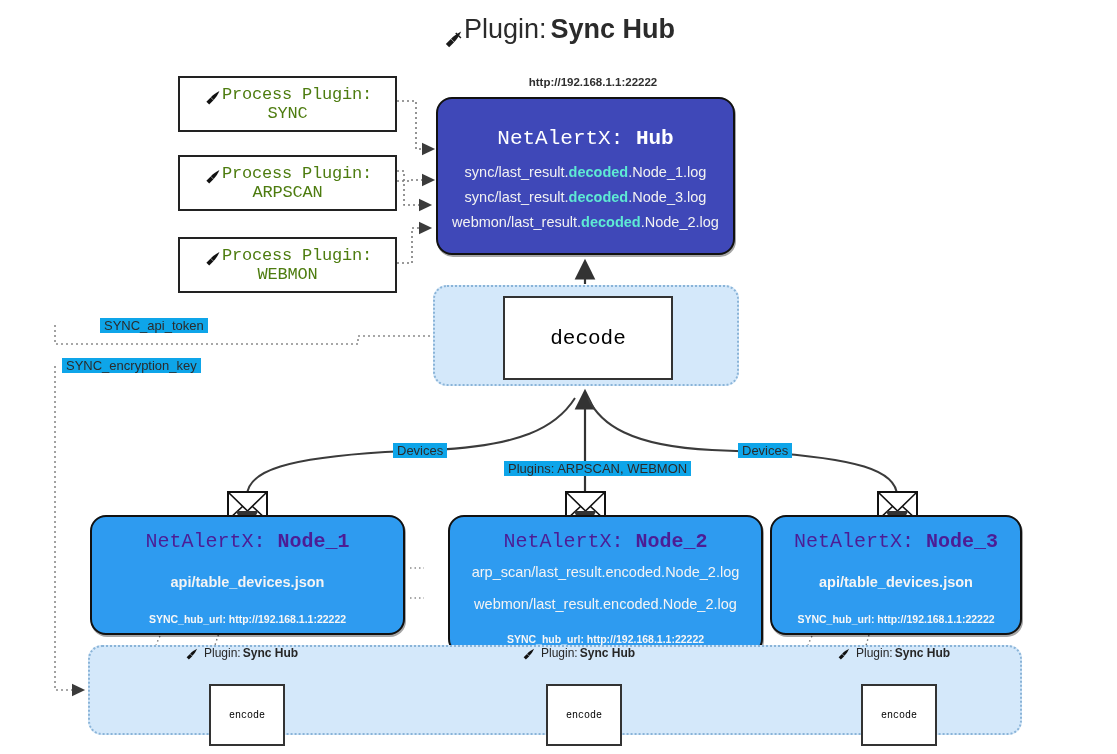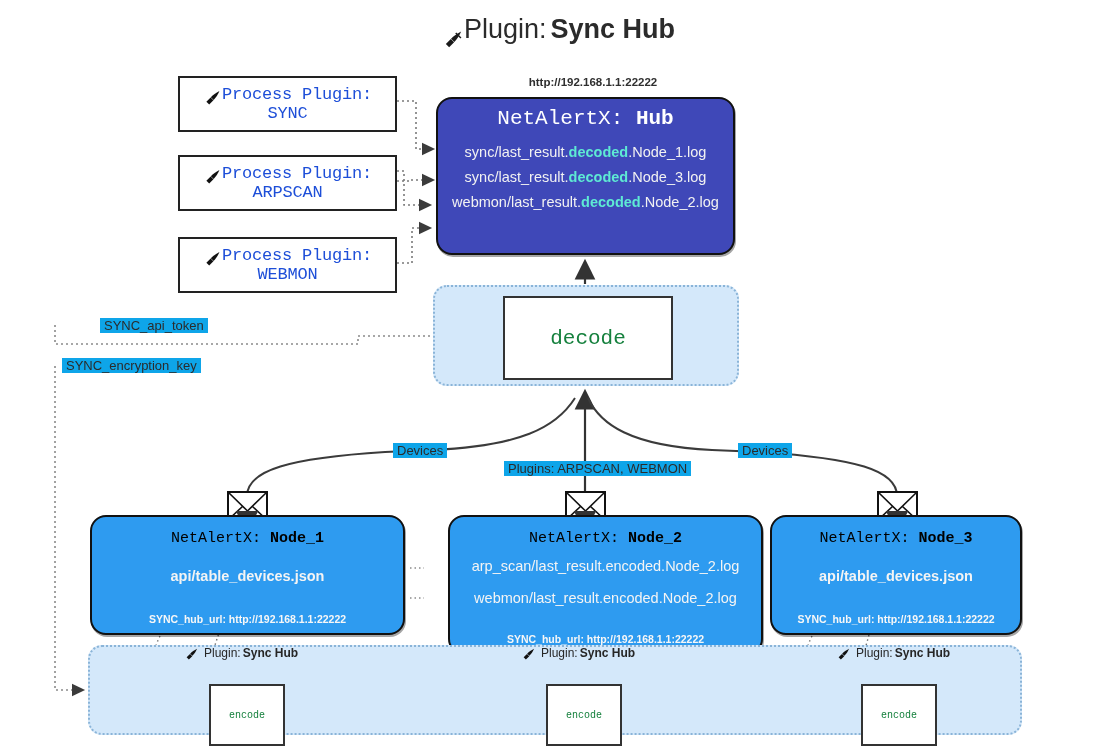--- a/index.html
+++ b/index.html
@@ -12,61 +12,61 @@
 
   
   #title{left:0;top:14px;width:1117px;text-align:center;font-size:27px;color:#2b2b2b;
          display:flex;align-items:center;justify-content:center;gap:4px;}
   #title .lbl{font-weight:400;}
   #title .strong{font-weight:700;}
 
   
   .procbox{background:#ffffff;border:2px solid #222;width:219px;height:56px;
            display:flex;flex-direction:column;align-items:center;justify-content:center;
-           font-family:"Liberation Mono","DejaVu Sans Mono",monospace;font-size:17px;color:#1d4ed8;}
+           font-family:"Liberation Mono","DejaVu Sans Mono",monospace;font-size:17px;color:#4d7c0f;}
   .procbox .l1{display:flex;align-items:center;gap:1px;letter-spacing:-.2px;}
   .procbox .l2{letter-spacing:-.2px;}
 
   
   #huburl{left:453px;top:76px;width:280px;text-align:center;font-size:11.5px;
           font-weight:600;color:#2f2f2f;}
   #hub{left:436px;top:97px;width:299px;height:158px;background:#3f48b8;border:2px solid #111;
        border-radius:16px;box-shadow:1px 2px 0 rgba(0,0,0,.35);
-       display:flex;flex-direction:column;align-items:center;padding-top:8px;}
+       display:flex;flex-direction:column;align-items:center;padding-top:28px;}
   #hub .hubtitle{font-family:"Liberation Mono","DejaVu Sans Mono",monospace;font-size:21px;
                  color:#ffffff;margin-bottom:10px;}
   #hub .hubtitle .b{font-weight:700;}
   #hub .logline{font-size:14.5px;color:#f2f2f2;line-height:1.72;white-space:nowrap;}
   #hub .logline b{font-weight:700;color:#5eead4;}
 
   
   .bluebox{background:#d4e8fa;border:2px dotted #8ab4d8;border-radius:14px;}
   #decodewrap{left:433px;top:285px;width:306px;height:101px;}
   #encodewrap{left:88px;top:645px;width:934px;height:90px;}
 
   .whitebox{position:absolute;background:#ffffff;border:2px solid #333;
             display:flex;align-items:center;justify-content:center;
-            font-family:"Liberation Mono","DejaVu Sans Mono",monospace;color:#15803d;}
+            font-family:"Liberation Mono","DejaVu Sans Mono",monospace;color:#000000;}
   #decodebox{left:503px;top:296px;width:166px;height:80px;font-size:21px;}
   .encodebox{width:72px;height:58px;font-size:10px;margin-top:25px;}
   #encode1{left:209px;top:659px;}
   #encode2{left:546px;top:659px;}
   #encode3{left:861px;top:659px;}
 
   .encplug{position:absolute;font-size:12px;color:#262626;display:flex;align-items:center;gap:2px;white-space:nowrap;}
   .encplug .b{font-weight:700;}
   #encplug1{left:184px;top:645px;}
   #encplug2{left:521px;top:645px;}
   #encplug3{left:836px;top:645px;}
 
   
   .nodebox{background:#2e9bf0;border:2px solid #111;border-radius:16px;
            box-shadow:1px 2px 0 rgba(0,0,0,.35);
            display:flex;flex-direction:column;align-items:center;padding-top:13px;}
-  .nodebox .ntitle{font-family:"Liberation Mono","DejaVu Sans Mono",monospace;font-size:15px;color:#000000;}
+  .nodebox .ntitle{font-family:"Liberation Mono","DejaVu Sans Mono",monospace;font-size:20px;color:#4c1d95;}
   .nodebox .ntitle .b{font-weight:700;}
   .nodebox .nline{font-size:14.5px;color:#f4f4f4;white-space:nowrap;line-height:1.75;}
   .nodebox .nfoot{position:absolute;left:0;right:0;bottom:8px;text-align:center;
                   font-size:10.5px;font-weight:600;color:#f7f7f7;}
   #node1{left:90px;top:515px;width:315px;height:120px;}
   #node2{left:448px;top:515px;width:315px;height:140px;align-items:center;}
   #node3{left:770px;top:515px;width:252px;height:120px;}
   #node1 .nline,#node3 .nline{margin-top:17px;font-weight:bold;}
   #node2 .nline{margin-top:7px;}
 

